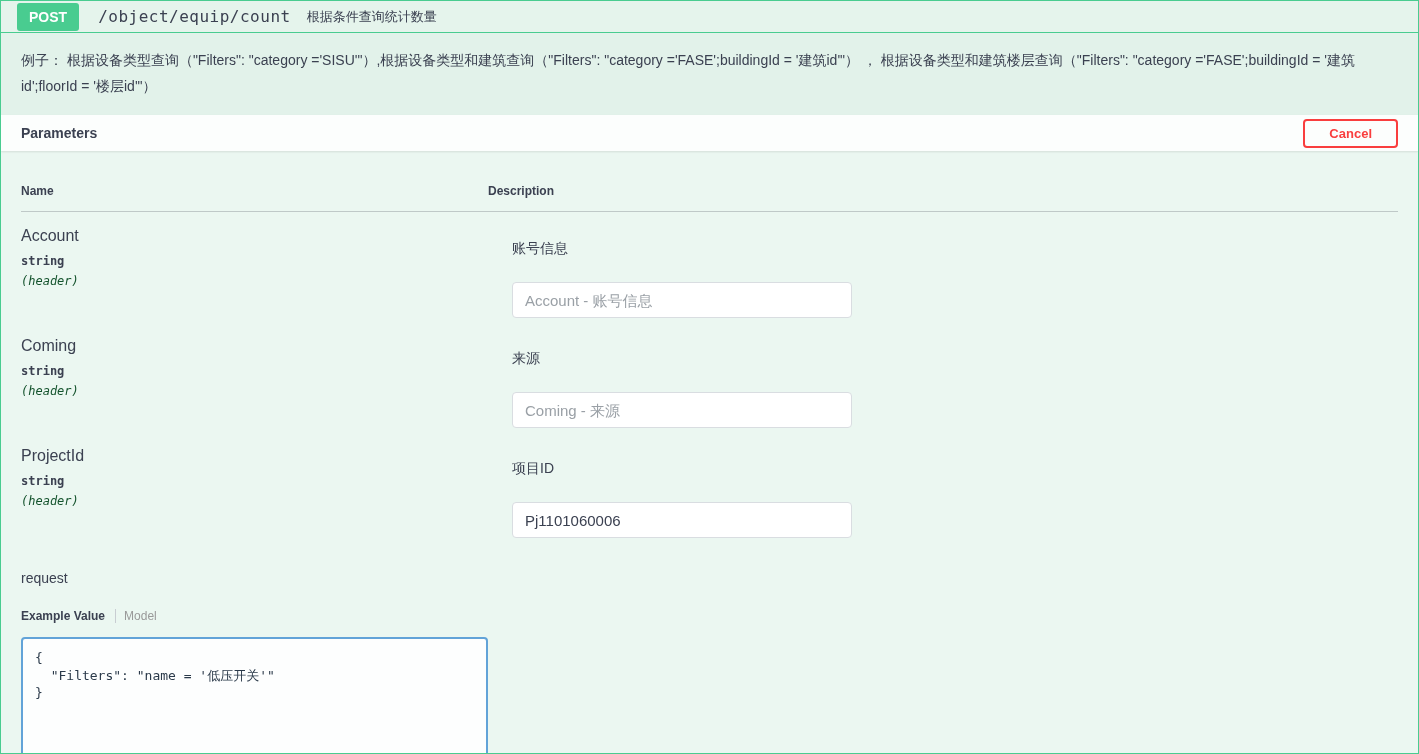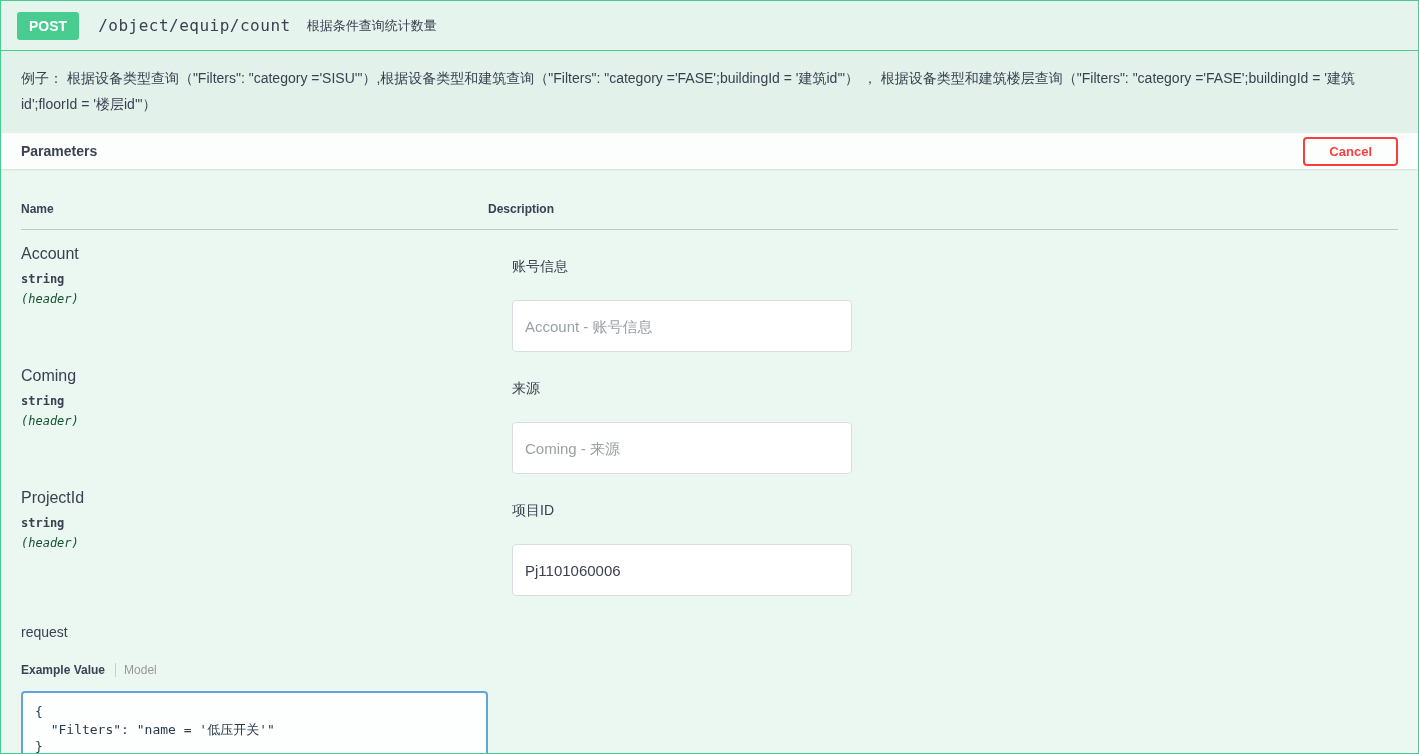--- a/index.html
+++ b/index.html
@@ -11,21 +11,21 @@
   }
   .opblock {
     width: 1419px; height: 754px;
     border: 1px solid #49cc90;
     background: #ebf7f1;
     overflow: hidden;
   }
   
   .summary {
     display: flex; align-items: center;
-    height: 50px;
+    height: 32px;
     padding: 0 16px;
     background: #e5f4ec;
     border-bottom: 1px solid #49cc90;
   }
   .method-badge {
     display: inline-flex; align-items: center; justify-content: center;
     min-width: 60px; height: 28px;
     background: #49cc90;
     color: #ffffff;
     font-weight: bold; font-size: 14px;
@@ -102,21 +102,21 @@
   .req-star { color: #f93e3e; font-weight: bold; font-size: 14px; margin-left: 3px; }
   .req-label {
     color: #f93e3e; font-size: 10px;
     position: relative; top: -5px; margin-left: 4px;
   }
   .pname-bold { font-weight: bold; }
   .ploc-body { margin-top: 20px; }
   .pdesc { font-size: 14px; color: #3b4151; margin-top: 13px; }
   .param-input {
     display: block;
-    width: 340px; height: 52px;
+    width: 340px; height: 36px;
     margin-top: 24px;
     padding: 8px 12px;
     border: 1px solid #d9dde1;
     border-radius: 4px;
     background: #ffffff;
     font-family: "Liberation Sans", "DejaVu Sans", sans-serif;
     font-size: 15px;
     color: #3b4151;
   }
   .param-input::placeholder { color: #9aa0a6; opacity: 1; }

